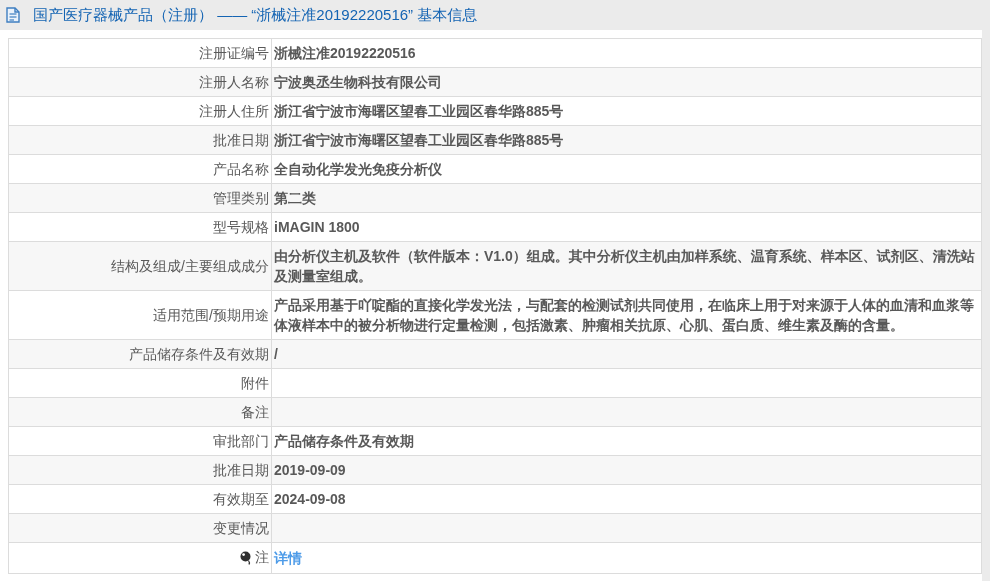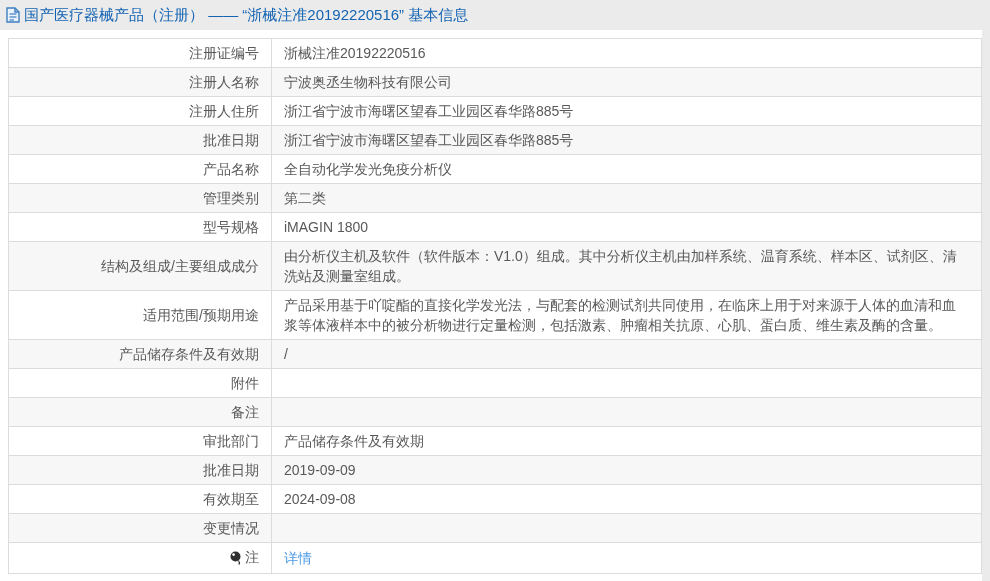--- a/index.html
+++ b/index.html
@@ -8,21 +8,21 @@
     width: 990px;
     height: 581px;
     overflow: hidden;
     background: #ebebeb;
     font-family: "Liberation Sans", "DejaVu Sans", sans-serif;
   }
   .header-bar {
     height: 30px;
     display: flex;
     align-items: center;
-    gap: 4px;
+    gap: 13px;
     padding: 0 8px 0 6px;
     background: #ebebeb;
   }
   .doc-icon { flex: 0 0 auto; display: inline-flex; }
   .page-title {
     color: #1464b3;
     font-size: 15px;
     white-space: nowrap;
   }
   .content {
@@ -33,32 +33,32 @@
   }
   table.info {
     border-collapse: collapse;
     width: 974px;
     table-layout: fixed;
     font-size: 14px;
     color: #595959;
   }
   table.info td {
     border: 1px solid #dcdcdc;
-    padding: 4px 12px;
+    padding: 4px 2px;
     line-height: 20px;
     vertical-align: middle;
     word-break: break-all;
   }
   table.info tr:nth-child(even) td { background: #f7f7f7; }
   td.label-cell {
     width: 263px;
     text-align: right;
     color: #595959;
   }
-  td.value-cell { text-align: left; }
+  td.value-cell { text-align: left; font-weight: bold; }
   .note-label {
     display: inline-flex;
     align-items: center;
     gap: 3px;
     justify-content: flex-end;
   }
   .note-icon { display: inline-flex; position: relative; top: 1px; }
   .detail-link {
     color: #4d9be8;
     text-decoration: none;

